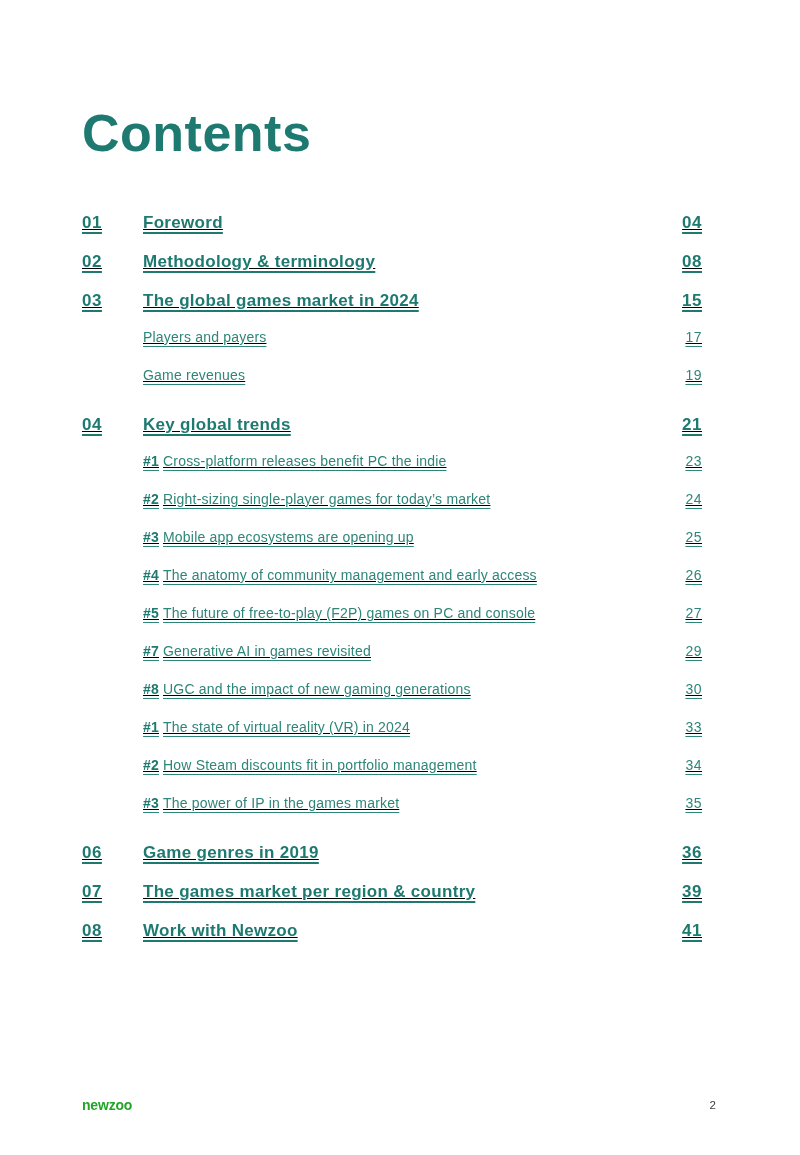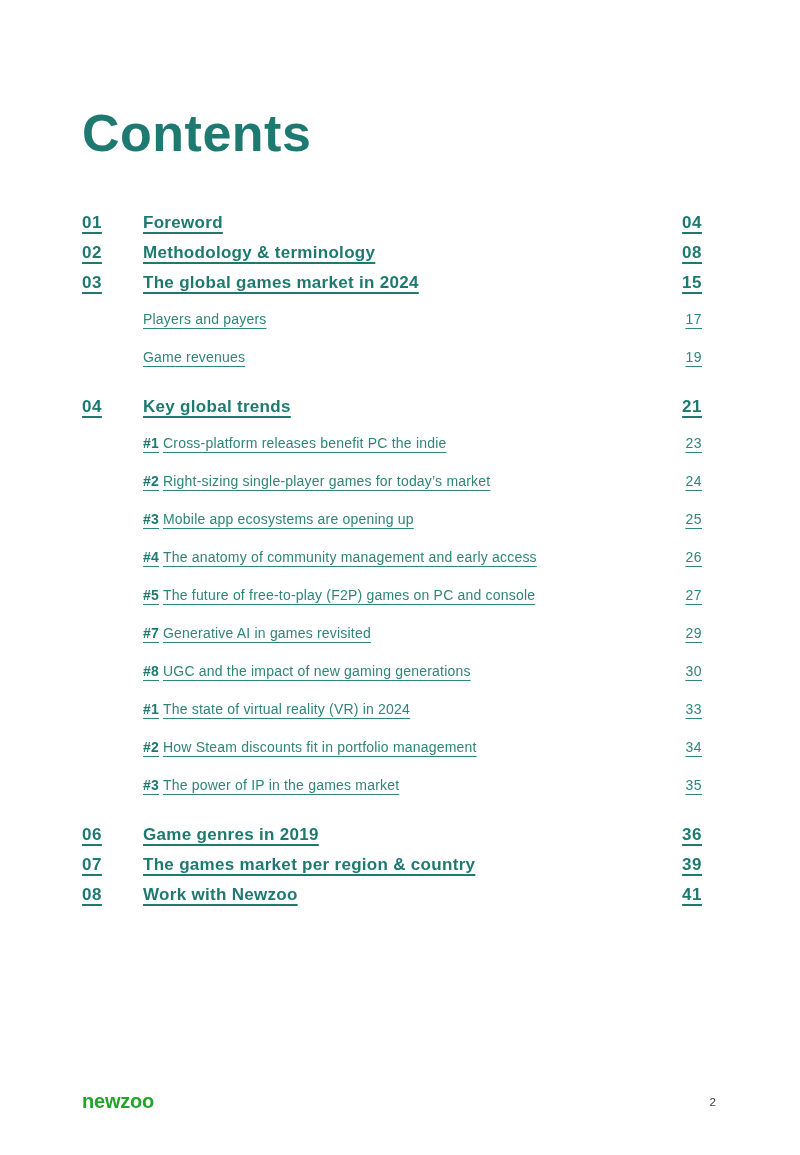--- a/index.html
+++ b/index.html
@@ -16,23 +16,23 @@
     padding: 104px 98px 0 82px; 
   }
   .page-title {
     font-size: 52px;
     line-height: 58px;
     font-weight: 700;
     letter-spacing: 0.5px;
     color: #1E7A70;
     margin-bottom: 50px;
   }
-  .toc { width: 100%; }
+  .toc { width: 100%; text-decoration: underline; }
   .toc-row { display: flex; align-items: baseline; }
-  .toc-row + .toc-row { margin-top: 9px; }          
+  .toc-row + .toc-row { margin-top: 18px; }          
   .toc-row.main + .toc-row.sub { margin-top: 17px; } 
   .toc-row.sub + .toc-row.sub { margin-top: 20px; }  
   .toc-row.sub + .toc-row.main { margin-top: 30px; } 
 
   .toc-row.main {
     font-size: 17px;
     line-height: 21px;
     font-weight: 700;
     letter-spacing: 0.3px;
     color: #1E7A70;
@@ -83,21 +83,21 @@
   .footer {
     position: absolute;
     left: 82px;
     right: 84px;
     bottom: 42px;
     display: flex;
     justify-content: space-between;
     align-items: center;
   }
   .footer-logo {
-    font-size: 20px;
+    font-size: 14px;
     font-weight: 700;
     letter-spacing: -0.2px;
     color: #22A428;
   }
   .footer-page {
     font-size: 11.5px;
     color: #3C3C3C;
   }
 </style>
 </head>

